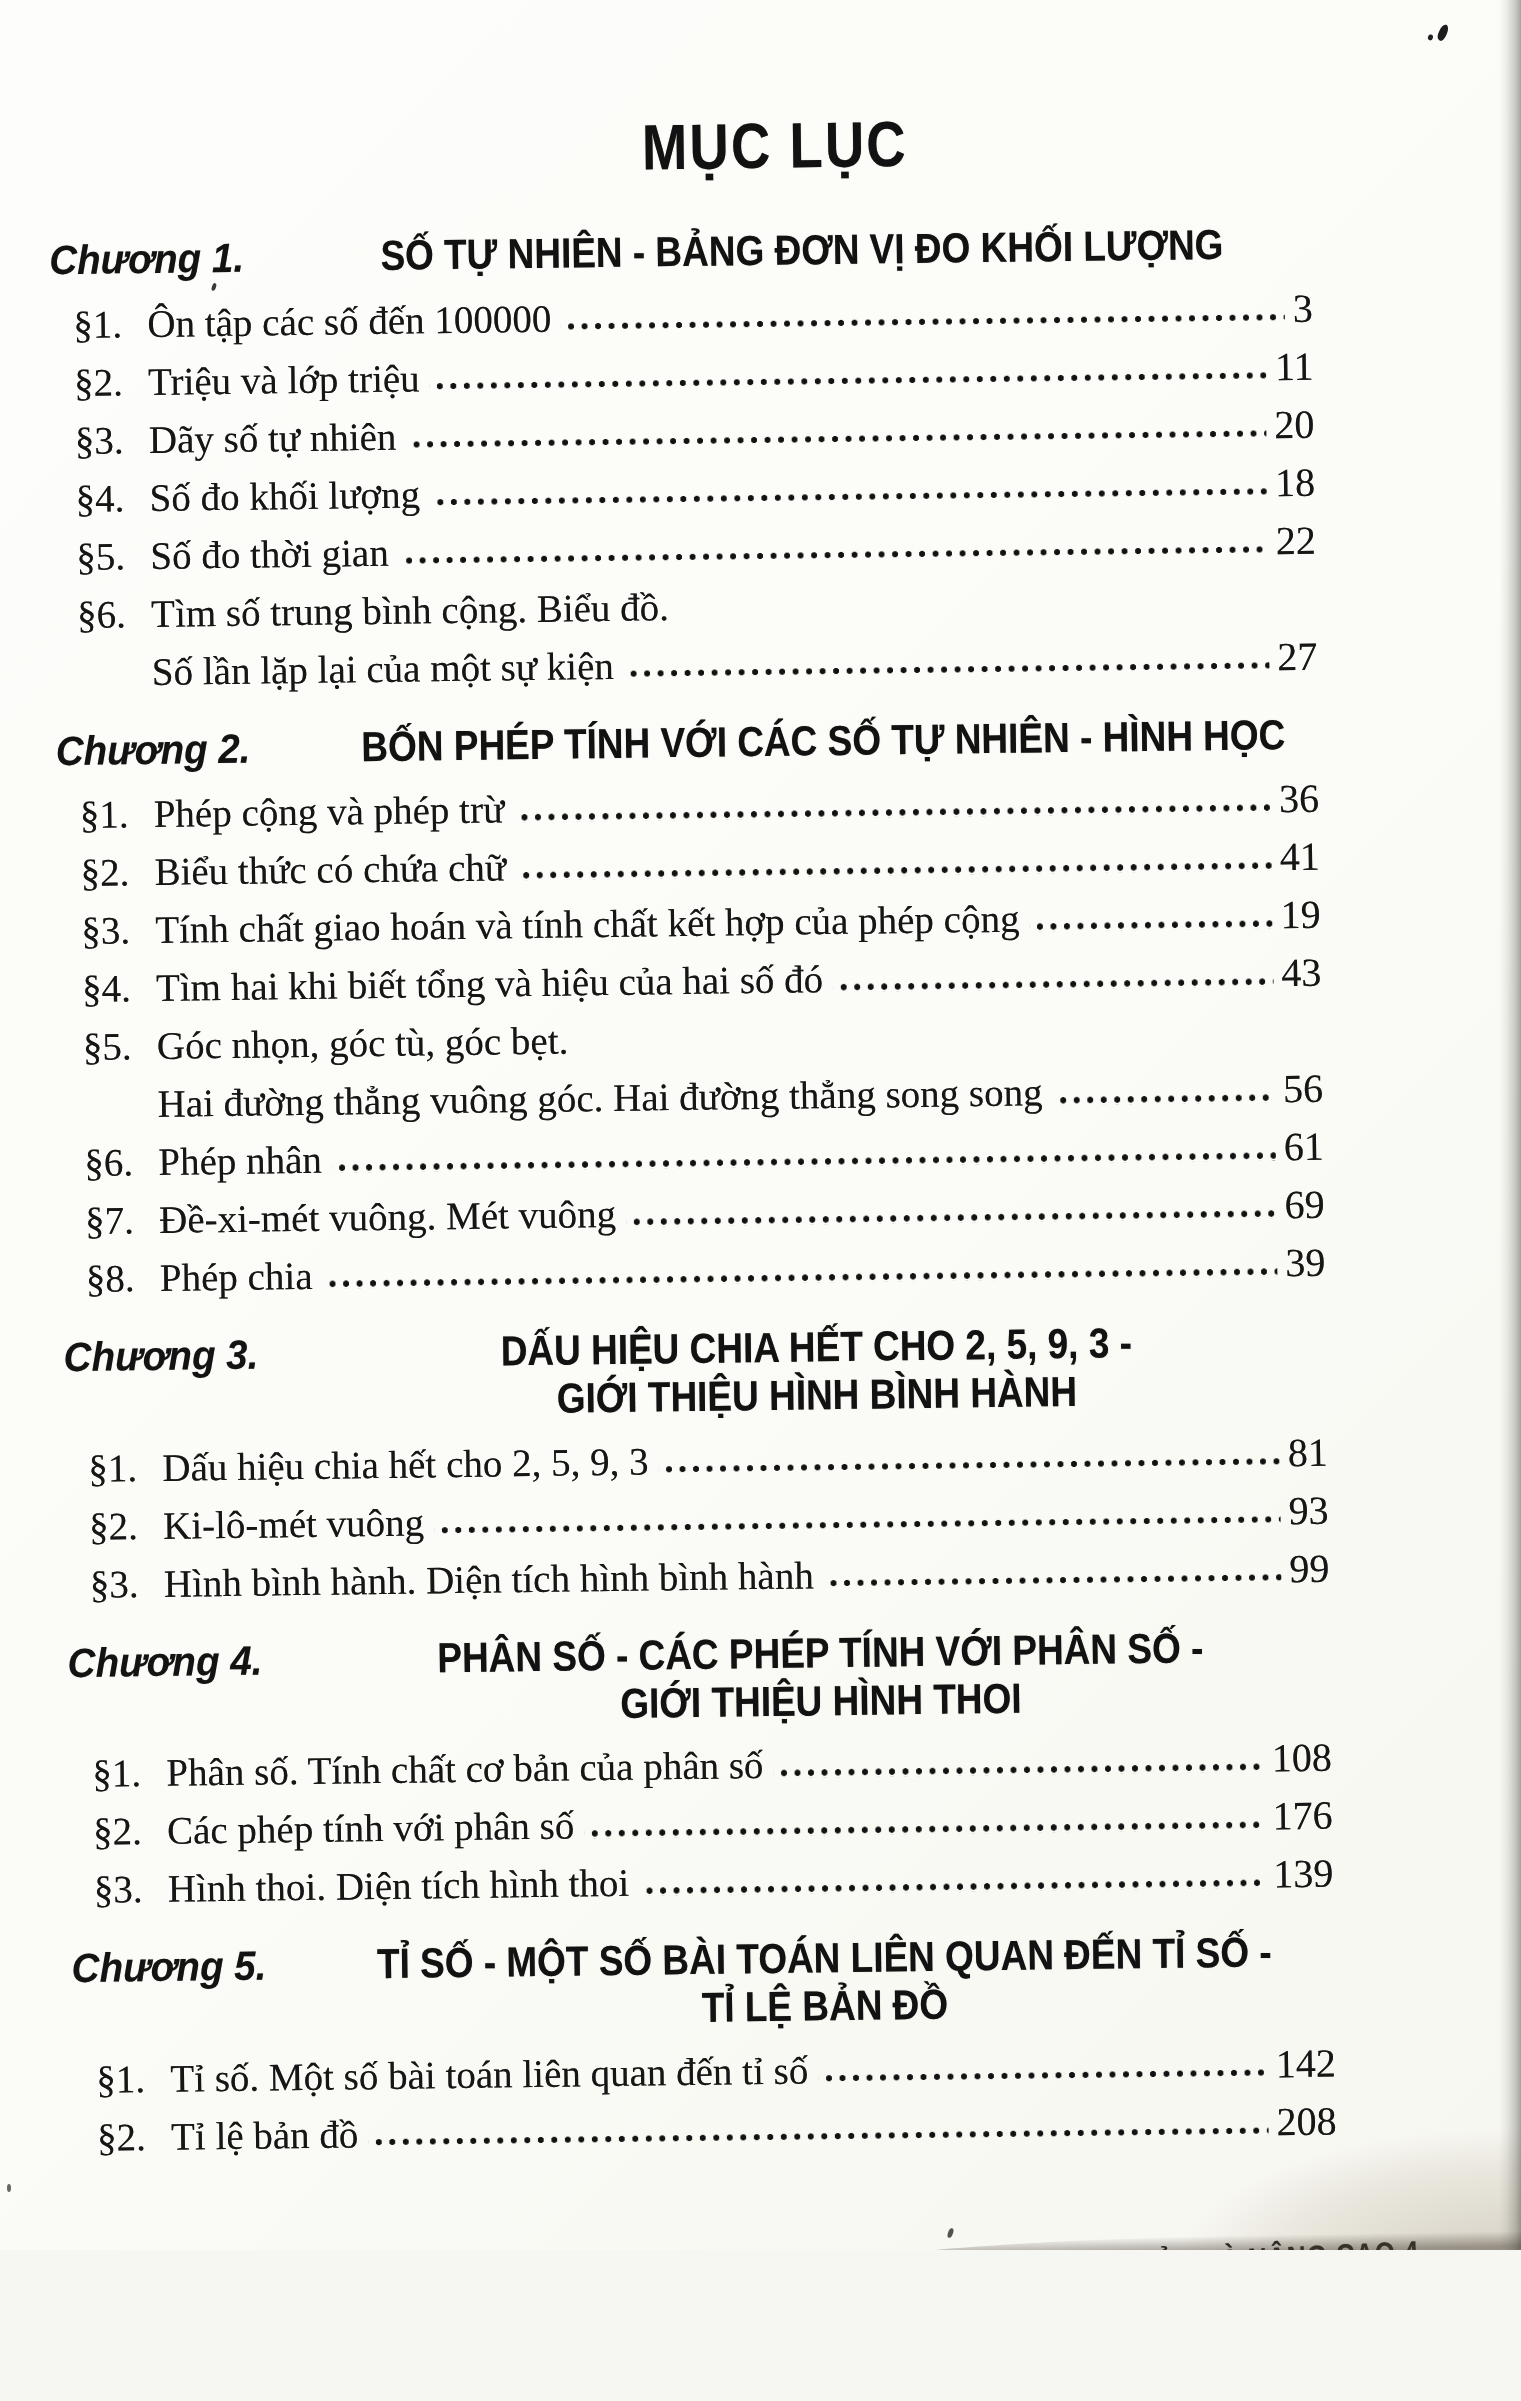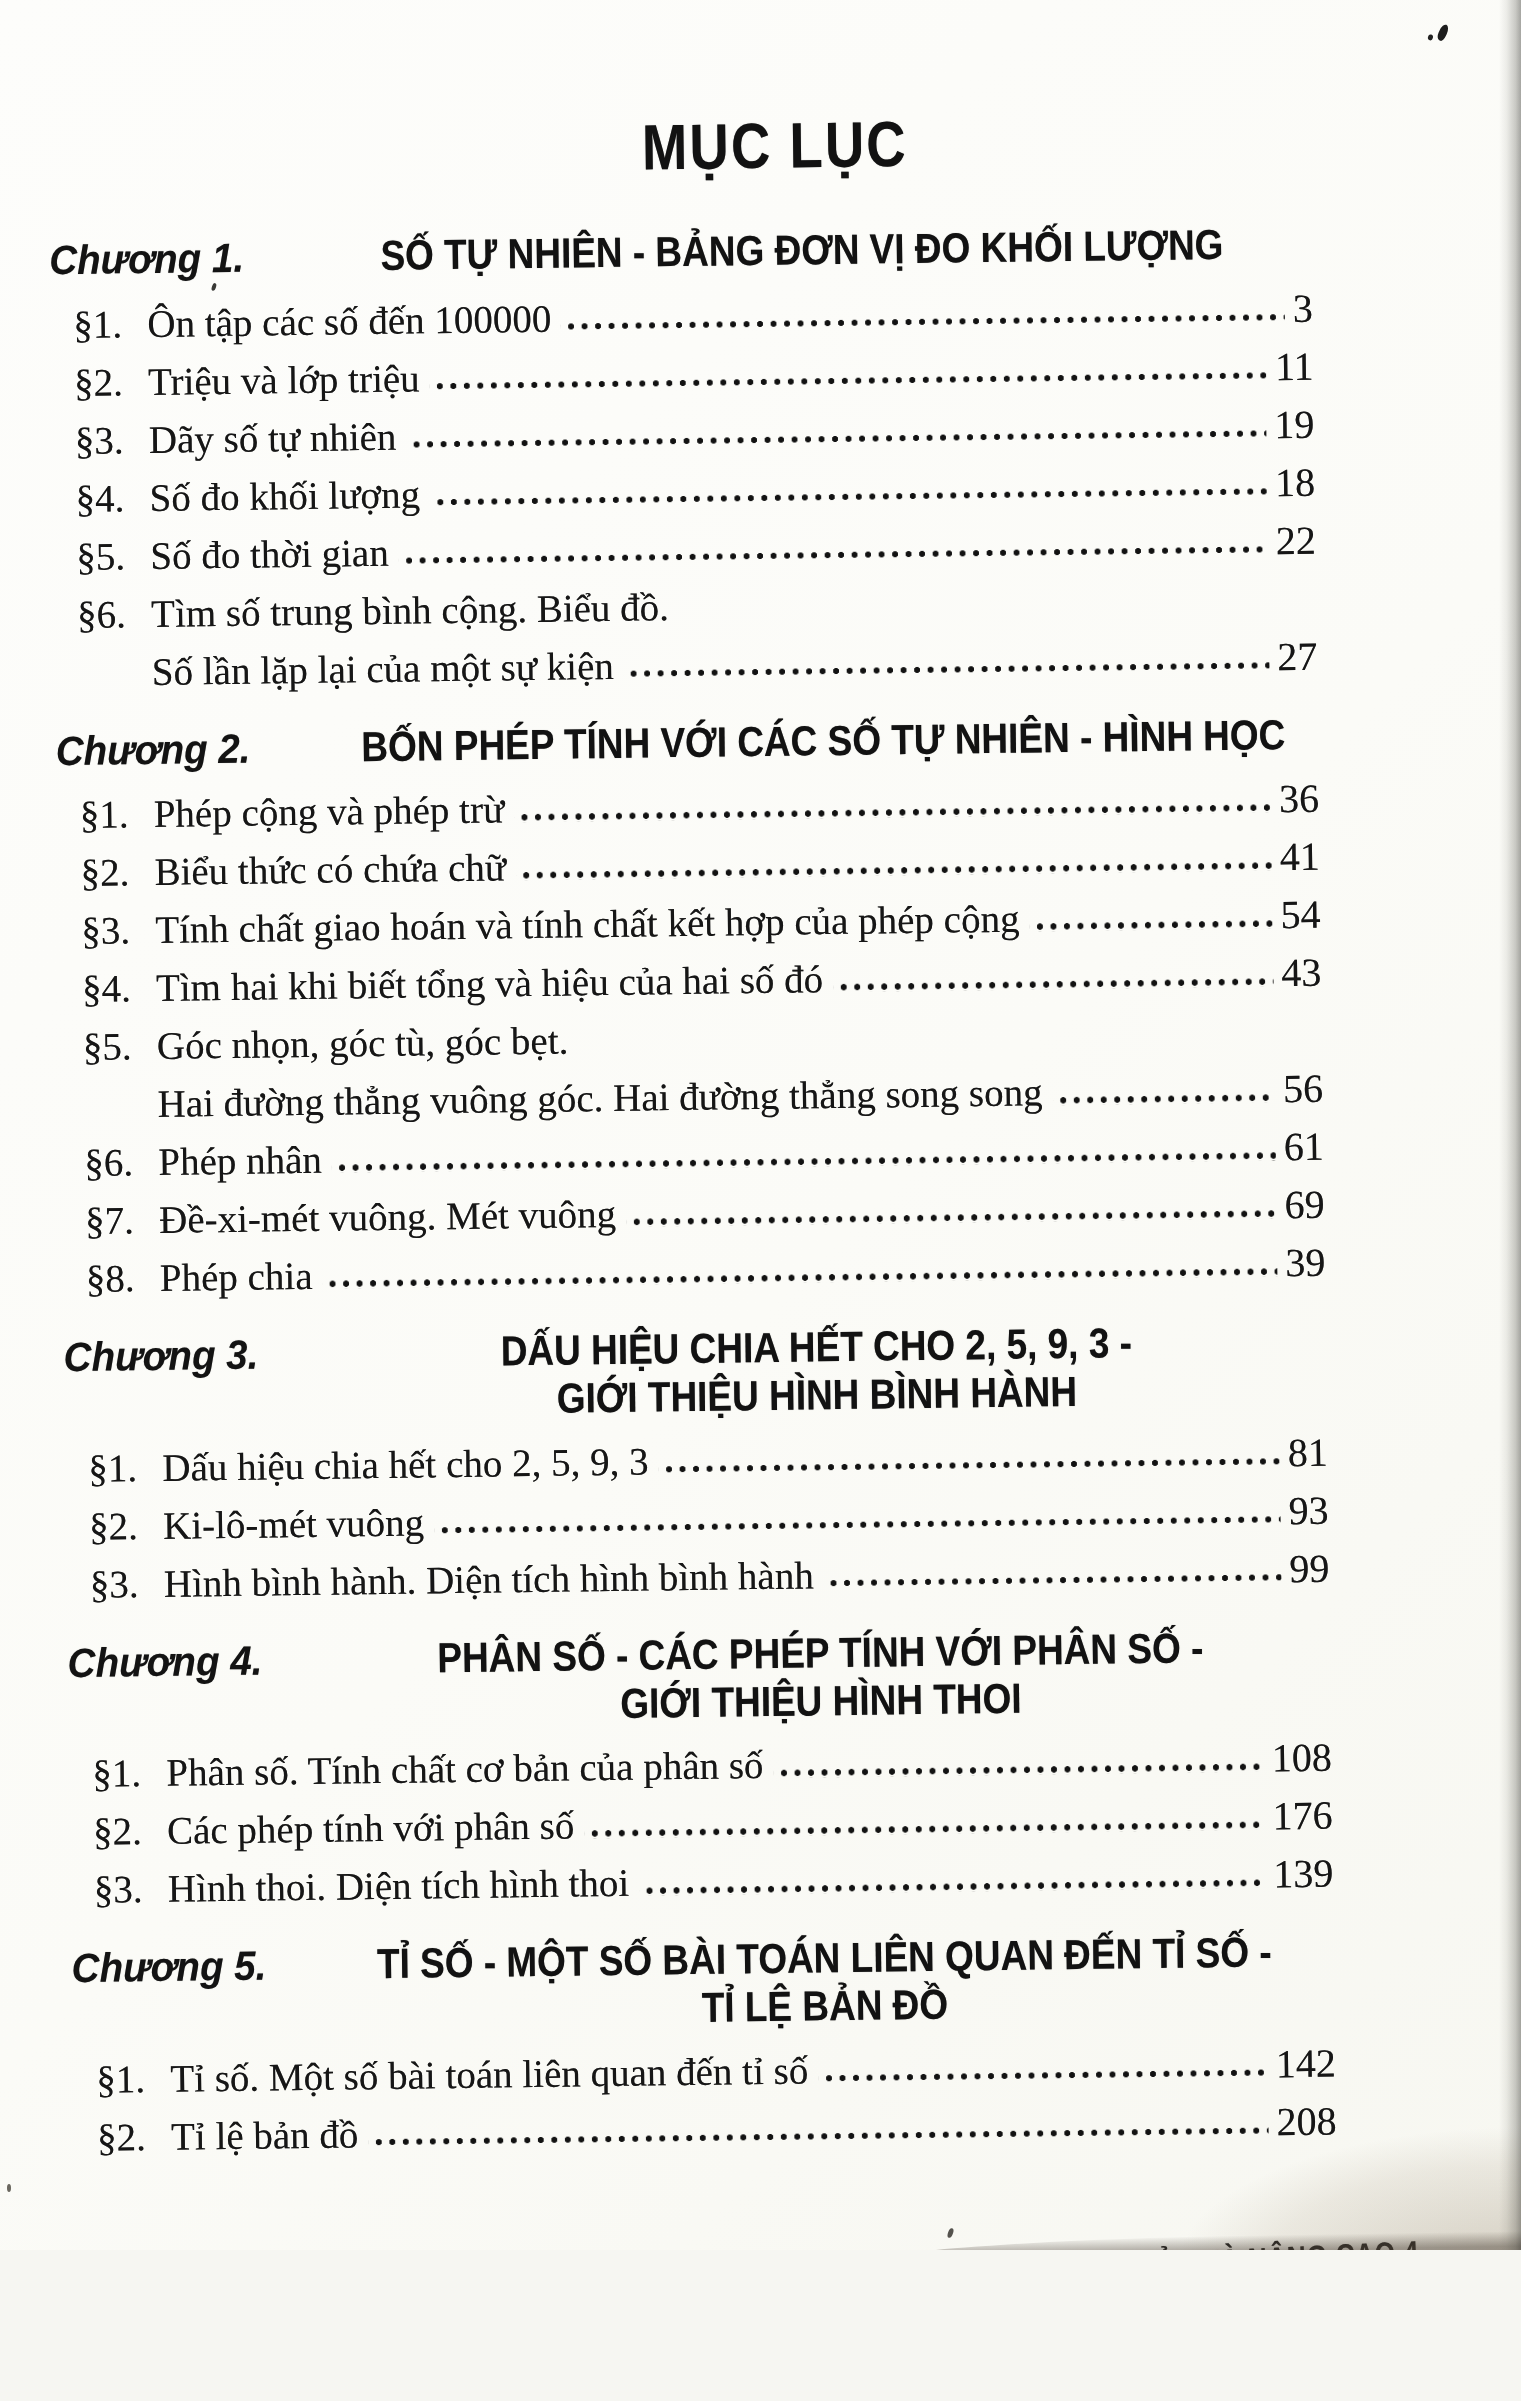--- a/index.html
+++ b/index.html
@@ -142,21 +142,21 @@
     <span class="marker">§2.</span>
     <span class="etext">Triệu và lớp triệu</span>
     <span class="leader"></span>
     <span class="pageno">11</span>
   </div>
 
   <div class="row">
     <span class="marker">§3.</span>
     <span class="etext">Dãy số tự nhiên</span>
     <span class="leader"></span>
-    <span class="pageno">19</span>
+    <span class="pageno">20</span>
   </div>
 
   <div class="row">
     <span class="marker">§4.</span>
     <span class="etext">Số đo khối lượng</span>
     <span class="leader"></span>
     <span class="pageno">18</span>
   </div>
 
   <div class="row">
@@ -200,21 +200,21 @@
     <span class="marker">§2.</span>
     <span class="etext">Biểu thức có chứa chữ</span>
     <span class="leader"></span>
     <span class="pageno">41</span>
   </div>
 
   <div class="row">
     <span class="marker">§3.</span>
     <span class="etext">Tính chất giao hoán và tính chất kết hợp của phép cộng</span>
     <span class="leader"></span>
-    <span class="pageno">54</span>
+    <span class="pageno">19</span>
   </div>
 
   <div class="row">
     <span class="marker">§4.</span>
     <span class="etext">Tìm hai khi biết tổng và hiệu của hai số đó</span>
     <span class="leader"></span>
     <span class="pageno">43</span>
   </div>
 
   <div class="row noleader">

